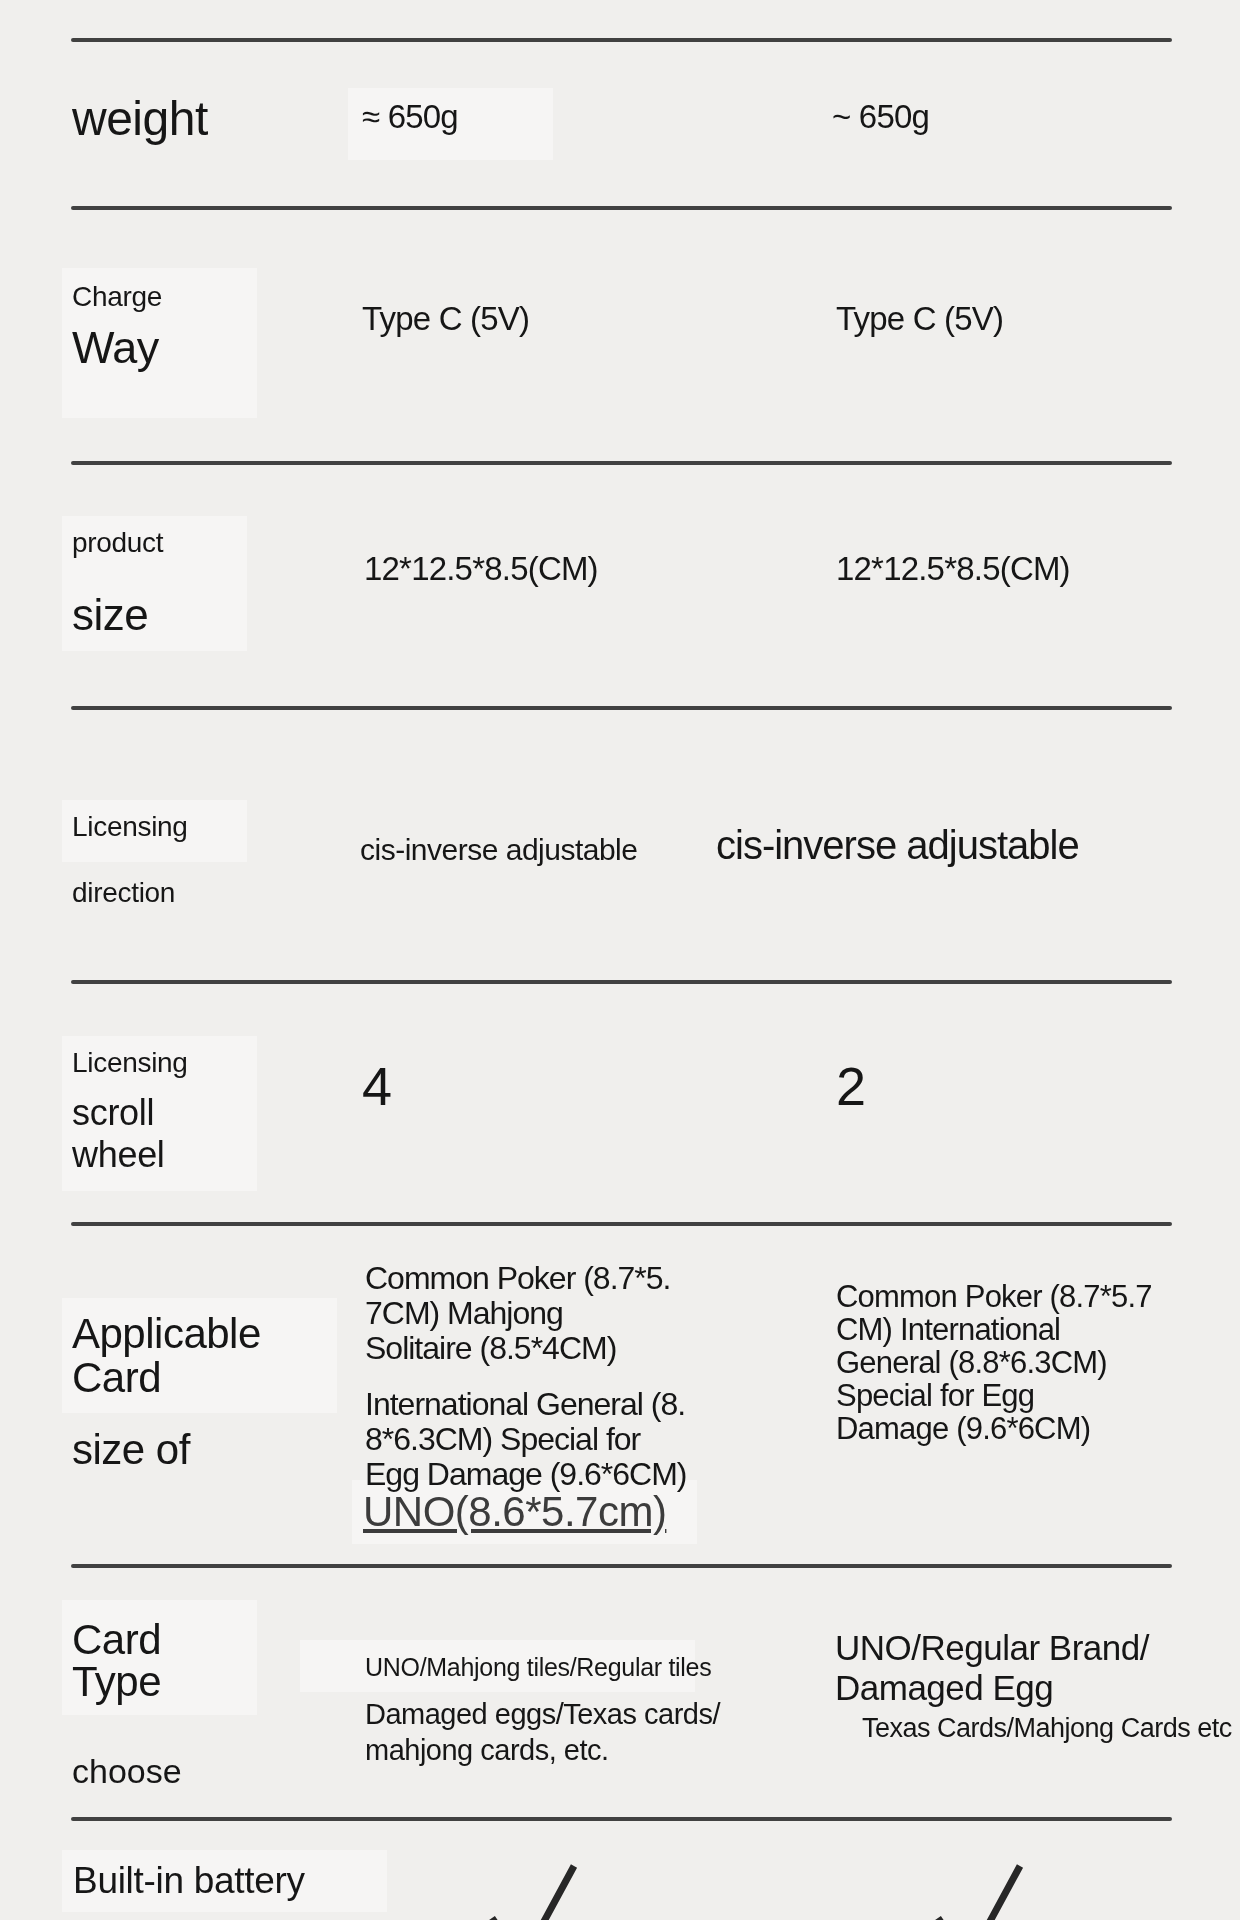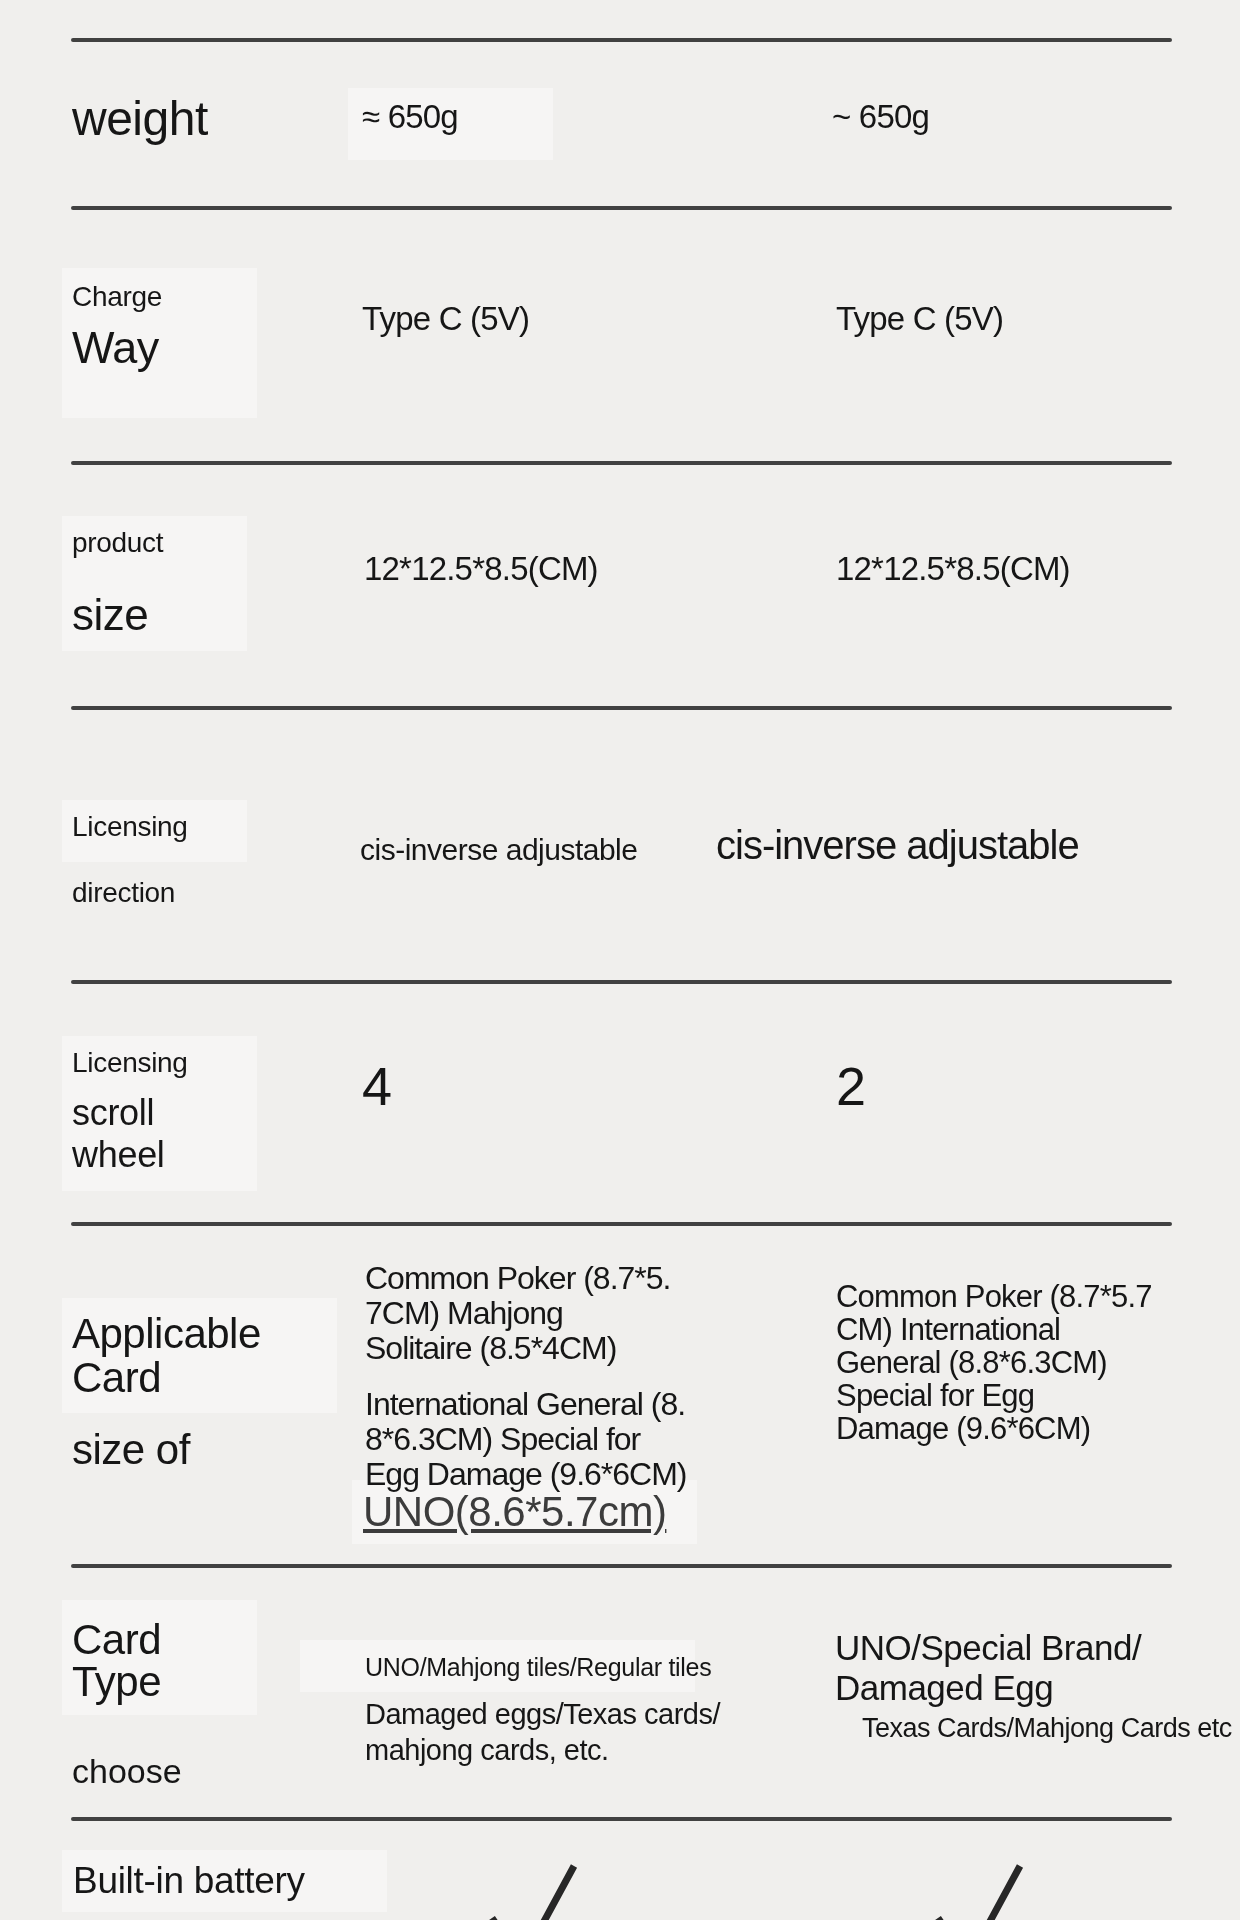--- a/index.html
+++ b/index.html
@@ -93,21 +93,21 @@
 
   <div class="block b31" style="left:836px;top:1280px;"><span>Common Poker (8.7*5.7</span><br><span>CM) International</span><br><span>General (8.8*6.3CM)</span><br><span>Special for Egg</span><br><span>Damage (9.6*6CM)</span></div>
 
   <div class="t cardlbl" style="left:72px;top:1618px;">Card</div>
   <div class="t cardlbl" style="left:72px;top:1660px;">Type</div>
   <div class="t" style="left:72px;top:1708px;font-size:34px;margin-top:46px;">choose</div>
 
   <div class="t s25" style="left:365px;top:1654px;">UNO/Mahjong tiles/Regular tiles</div>
   <div class="block b29" style="left:365px;top:1696px;"><span>Damaged eggs/Texas cards/</span><br><span>mahjong cards, etc.</span></div>
 
-  <div class="block b35" style="left:835px;top:1628px;"><span>UNO/Special Brand/</span><br><span>Damaged Egg</span></div>
+  <div class="block b35" style="left:835px;top:1628px;"><span>UNO/Regular Brand/</span><br><span>Damaged Egg</span></div>
   <div class="t s27" style="left:862px;top:1714px;">Texas Cards/Mahjong Cards etc</div>
 
   <div class="t batt" style="left:73px;top:1862px;">Built-in battery</div>
 
   <div class="check" style="left:482px;top:1856px;">
     <svg viewBox="0 0 100 120" xmlns="http://www.w3.org/2000/svg">
       <polyline points="10,62 40,106 92,10" fill="none" stroke="#272727" stroke-width="7"></polyline>
     </svg>
   </div>
   <div class="check" style="left:928px;top:1856px;">

